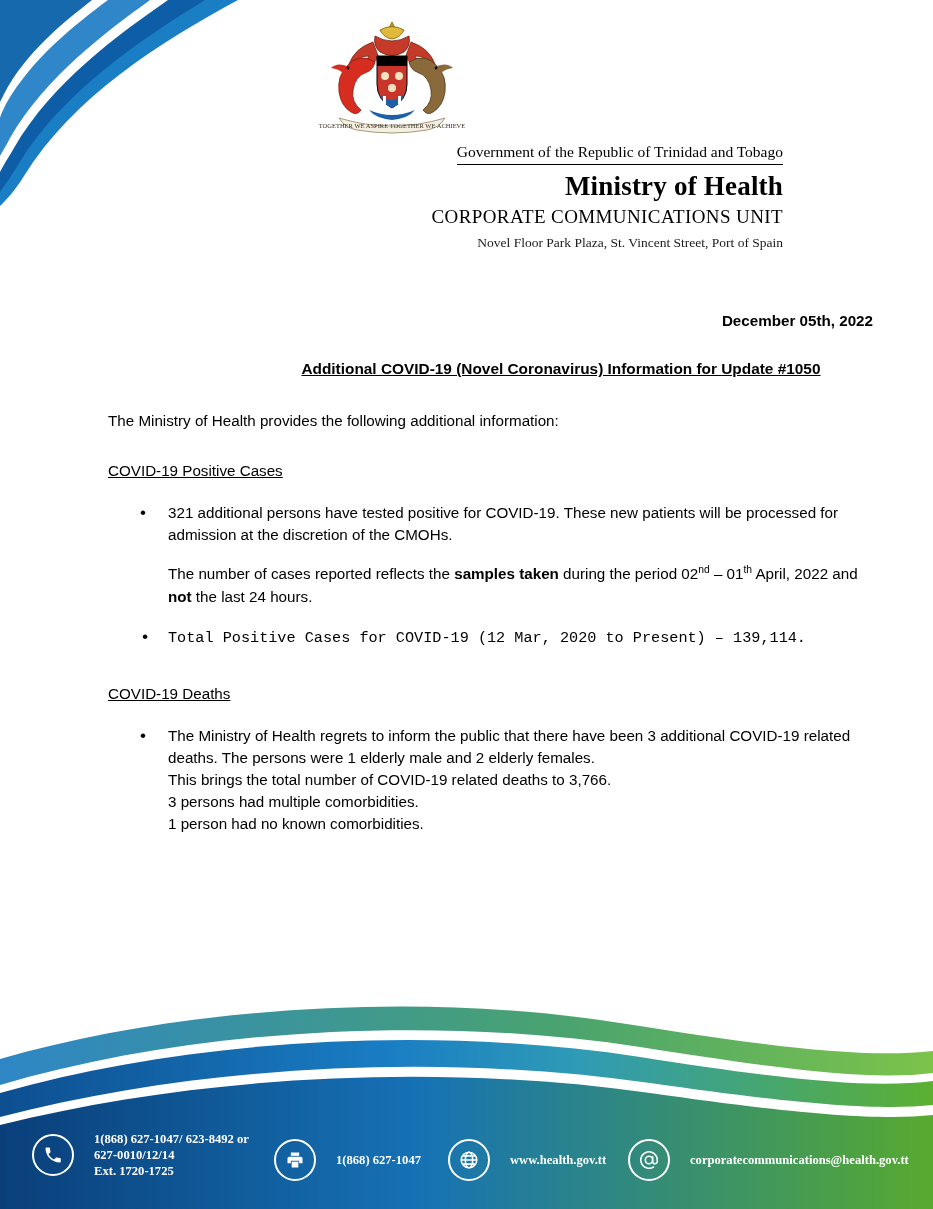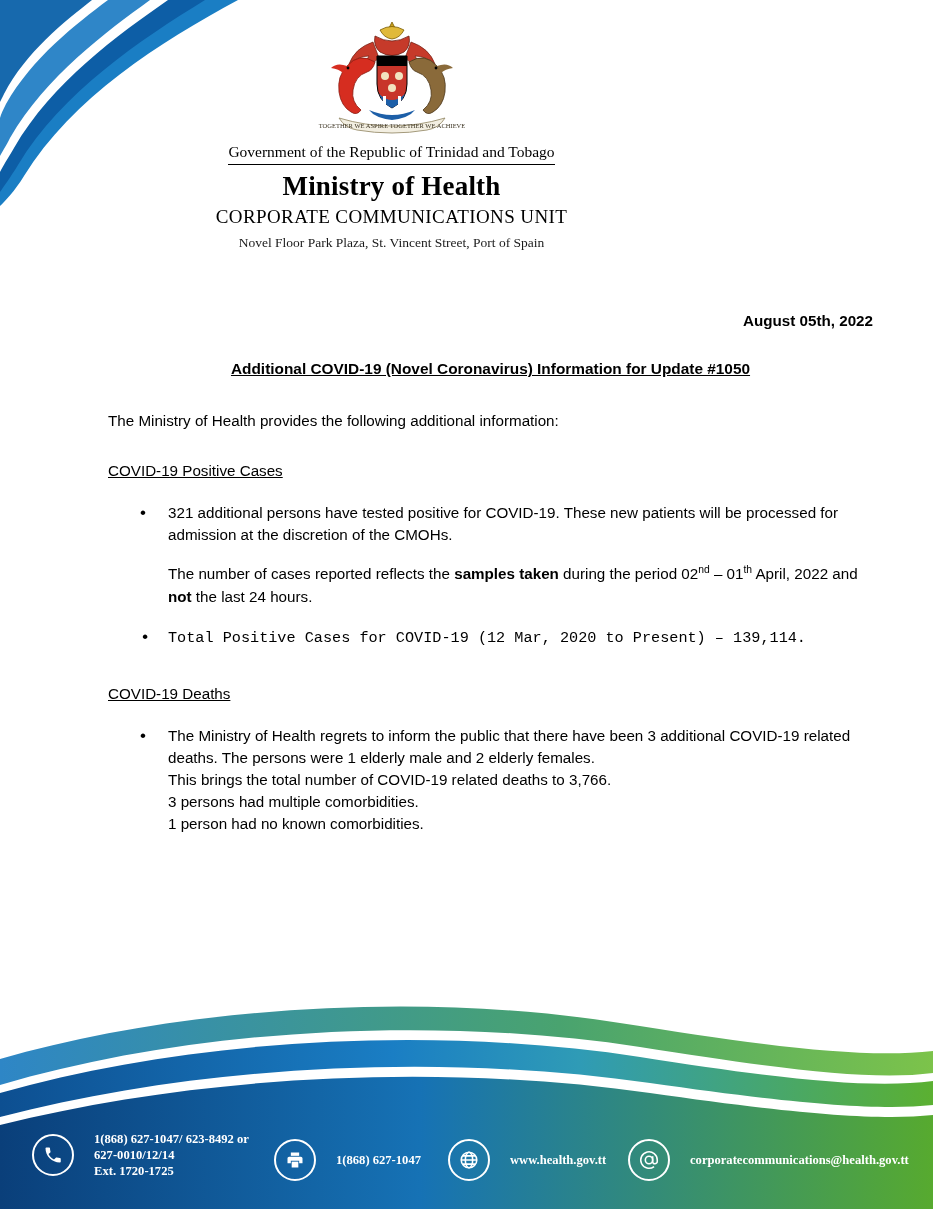--- a/index.html
+++ b/index.html
@@ -33,21 +33,21 @@
     height: 220px;
     pointer-events: none;
   }
 
   
   .header {
     position: absolute;
     top: 18px;
     left: 0;
     width: 783px;
-    text-align: center;
+    text-align: right;
   }
   .crest {
     width: 150px;
     height: 122px;
     margin: 0 auto;
     display: block;
   }
   .gov-line {
     font-family: "Liberation Serif", serif;
     font-size: 15.5px;
@@ -86,21 +86,21 @@
     font-size: 15.2px;
     line-height: 1.45;
   }
   .date {
     text-align: right;
     font-weight: bold;
     font-size: 15.2px;
     margin-bottom: 26px;
   }
   .doc-title {
-    text-align: center;
+    text-align: right;
     font-weight: bold;
     font-size: 15.4px;
     text-decoration: underline;
     margin: 0 auto 30px auto;
     width: 660px;
   }
   .intro {
     margin-bottom: 28px;
   }
   .section-head {
@@ -231,21 +231,21 @@
   <div>
     <span class="gov-line">Government of the Republic of Trinidad and Tobago</span>
   </div>
   <div class="ministry">Ministry of Health</div>
   <div class="unit">CORPORATE COMMUNICATIONS UNIT</div>
   <div class="address">Novel Floor Park Plaza, St. Vincent Street, Port of Spain</div>
 </div>
 
 <div class="content">
 
-  <div class="date">August 05th, 2022</div>
+  <div class="date">December 05th, 2022</div>
 
   <div class="doc-title">Additional COVID-19 (Novel Coronavirus) Information for Update #1050</div>
 
   <div class="intro">The Ministry of Health provides the following additional information:</div>
 
   <div>
     <div class="section-head">COVID-19 Positive Cases</div>
 
     <ul class="bullets">
       <li>

